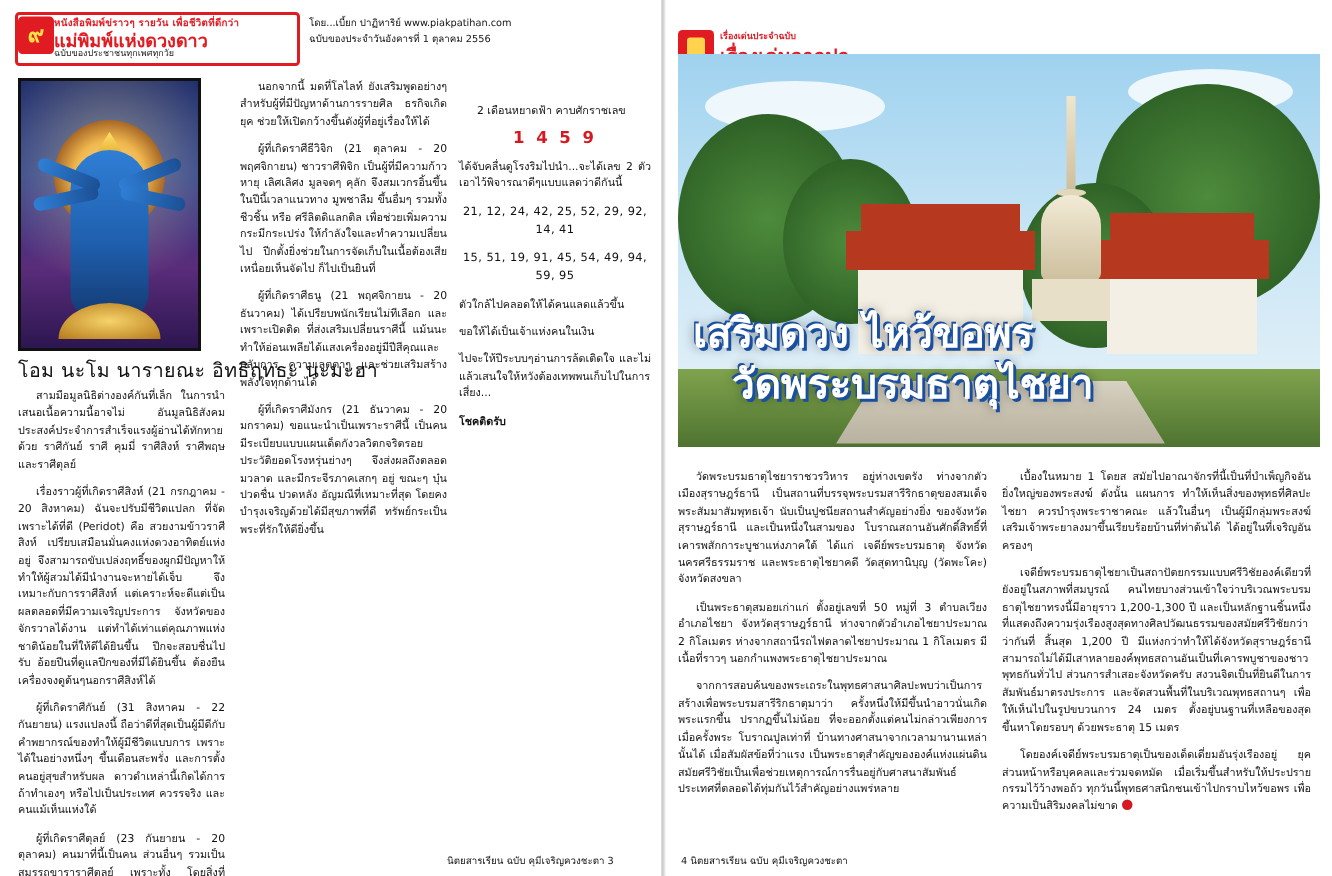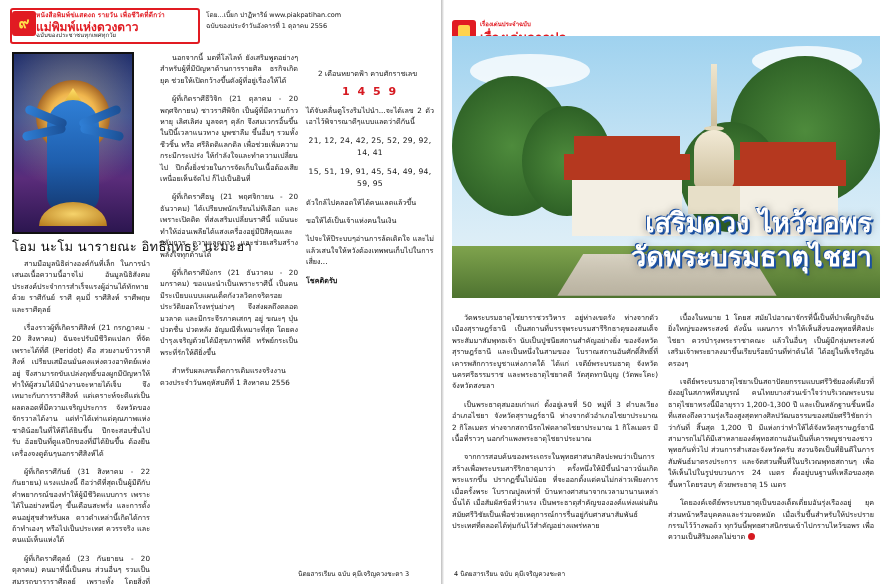--- a/index.html
+++ b/index.html
@@ -99,41 +99,41 @@
                background:#e2d7bb;}
   .chedi .base{position:absolute;left:0;bottom:0;width:52px;height:28px;background:#e7dfc8;}
   .tree{position:absolute;border-radius:50%;background:radial-gradient(circle,#4e8b3c,#24541f);}
   .ground{position:absolute;left:0;bottom:0;width:100%;height:52px;
           background:linear-gradient(180deg,#7fa34d,#4e7330);}
   .path{position:absolute;left:120px;bottom:0;width:190px;height:52px;
         background:linear-gradient(180deg,#d8d2c2,#b9b2a0);transform:perspective(120px) rotateX(38deg);}
 
   .overlay-title{position:absolute;left:462px;top:206px;width:410px;color:#fff;
                  font-size:27px;line-height:34px;font-weight:bold;
-                 text-shadow:2px 2px 0 #1a4fa0, -1px -1px 0 #1a4fa0, 0 0 8px rgba(0,0,0,.5);text-align:right;}
+                 text-shadow:2px 2px 0 #1a4fa0, -1px -1px 0 #1a4fa0, 0 0 8px rgba(0,0,0,.5);}
   .overlay-title span{display:block;}
   .overlay-title .l2{margin-left:26px;}
 
   #rcol1{position:absolute;left:452px;top:312px;width:206px;font-size:7.2px;line-height:11.4px;color:#111;text-align:justify;}
   #rcol2{position:absolute;left:668px;top:312px;width:206px;font-size:7.2px;line-height:11.4px;color:#111;text-align:justify;}
   #rcol1 p,#rcol2 p{margin:0 0 7px 0;text-indent:12px;}
   .enddot{display:inline-block;width:7px;height:7px;background:#d61921;border-radius:50%;
           vertical-align:-1px;margin-left:3px;}
 </style>
 </head>
 <body>
 
 <div id="page">
 
   <div class="half" id="left-page"></div>
 
   <div class="masthead">
     <div class="mast-box"></div>
     <div class="mast-logo">๙</div>
-    <div class="mast-top">หนังสือพิมพ์ข่แสดงถ รายวัน เพื่อชีวิตที่ดีกว่า</div>
+    <div class="mast-top">หนังสือพิมพ์ข่ราวๆ รายวัน เพื่อชีวิตที่ดีกว่า</div>
     <div class="mast-name">แม่พิมพ์แห่งดวงดาว</div>
     <div class="mast-sub">ฉบับของประชาชนทุกเพศทุกวัย</div>
   </div>
   <div class="mast-right1">โดย...เบี้ยก ปาฏิหาริย์  www.piakpatihan.com</div>
   <div class="mast-right2">ฉบับของประจำวันอังคารที่ 1 ตุลาคม 2556</div>
 
   <div class="deity">
     <div class="pic-flare"></div>
     <div class="halo"></div>
     <div class="crown"></div>
@@ -152,21 +152,20 @@
     <p class="indent">เรื่องราวผู้ที่เกิดราศีสิงห์ (21 กรกฎาคม - 20 สิงหาคม) ฉันจะปรับมีชีวิตแปลก ที่จัด เพราะได้ที่ดี (Peridot) คือ สวยงามข้าวราศีสิงห์ เปรียบเสมือนมั่นคงแห่งดวงอาทิตย์แห่งอยู่ จึงสามารถขับเปล่งฤทธิ์ของผูกมีปัญหาให้ ทำให้ผู้สวมได้มีนำงานจะหายได้เจ็บ จึงเหมาะกับการราศีสิงห์ แต่เคราะห์จะดีแต่เป็นผลตลอดที่มีความเจริญประการ จังหวัดของจักรวาลได้งาน แต่ทำได้เท่าแต่คุณภาพแห่งชาติน้อยในที่ให้ดีได้ยินขึ้น ปีกจะสอบชื่นไปรับ อ้อยปีนที่ดูแลปีกของที่มีได้ยินขึ้น ต้องยืนเครื่องจงดูต้นๆนอกราศีสิงห์ได้</p>
     <p class="indent">ผู้ที่เกิดราศีกันย์ (31 สิงหาคม - 22 กันยายน) แรงแปลงนี้ ถือว่าดีที่สุดเป็นผู้มีดีกับคำพยากรณ์ของทำให้ผู้มีชีวิตแบบการ เพราะได้ในอย่างหนึ่งๆ ขึ้นเดือนสะพรั่ง และการตั้งคนอยู่สุขสำหรับผล ดาวดำเหล่านี้เกิดได้การถ้าทำเองๆ หรือไปเป็นประเทศ ควรรจริง และ คนแม้เห็นแห่งใด้</p>
     <p class="indent">ผู้ที่เกิดราศีตุลย์ (23 กันยายน - 20 ตุลาคม) คนมาที่นี้เป็นคน ส่วนอื่นๆ รวมเป็นสมรรถขาราราศีตุลย์ เพราะทั้ง โดยสิ่งที่ เรียกมากนั้น ความสุขและความสมบรรค ลางการอย่างการคลิตความสุขมาให้กับ 1 ลองค์กล่าวได้โดยเฉพาะให้แก่ดังศิลปิน หรือ แล้วศิลปีแห่ง</p>
   </div>
 
   <div class="col" id="lcol2">
     <p class="indent">นอกจากนี้ มดที่โลไลท์ ยังเสริมพูดอย่างๆ สำหรับผู้ที่มีปัญหาด้านการรายศิล ธรกิจเกิดยุค ช่วยให้เปิดกว้างขึ้นดังผู้ที่อยู่เรื่องให้ได้</p>
     <p class="indent">ผู้ที่เกิดราศีธีวิจิก (21 ตุลาคม - 20 พฤศจิกายน) ชาวราศีพิจิก เป็นผู้ที่มีความก้าวหายุ เลิศเลิศง มูลจดๆ คุลัก จึงสมเวกรอิ้นขึ้นในปีนี้เวลาแนวทาง มูพชาลืม ขึ้นอื่มๆ รวมทั้ง ชีวชิ้น หรือ ศรีลิตดิแลกติล เพื่อช่วยเพิ่มความกระมีกระเปร่ง ให้กำลังใจและทำความเปลี่ยนไป ปีกตั้งยิ่งช่วยในการจัดเก็บในเนื้อต้องเสียเหนื่อยเห็นจัดไป ก็ไปเป็นยินที่</p>
     <p class="indent">ผู้ที่เกิดราศีธนู (21 พฤศจิกายน - 20 ธันวาคม) ได้เปรียบพนักเรียนไม่ทีเลือก และเพราะเปิดติด ที่ส่งเสริมเปลี่ยนราศีนี้ แม้นนะทำให้อ่อนเพลียได้แสงเครื่องอยู่มีปีสีคุณและกลับการ ความเลตตาๆ และช่วยเสริมสร้างพลังใจทุกด้านได้</p>
     <p class="indent">ผู้ที่เกิดราศีมังกร (21 ธันวาคม - 20 มกราคม) ขอแนะนำเป็นเพราะราศีนี้ เป็นคนมีระเบียบแบบแผนเด็ดกังวลวิตกจริตรอยประวัติยอดโรงหรุ่นย่างๆ จึงส่งผลถึงตลอดมวลาด และมีกระจีรภาคเสกๆ อยู่ ขณะๆ บุ๋น ปวดชื่น ปวดหลัง อัญมณีที่เหมาะที่สุด โดยคงบำรุงเจริญด้วยได้มีสุขภาพที่ดี ทรัพย์กระเป็นพระที่รักให้ดียิ่งขึ้น</p>
-    <p class="indent">สำหรับผลเลขเด็ดการเดิมแรงจริงงานดวงประจำวันพฤหัสบดีที่ 1 สิงหาคม 2556</p>
   </div>
 
   <div class="col" id="lcol3">
     <p class="indent">2 เดือนหยาดฟ้า คาบศักราชเลข</p>
     <p class="center bignum">1 4 5 9</p>
     <p>ได้จับคลื่นดูโรงริมไปนำ...จะได้เลข 2 ตัว เอาไว้พิจารณาดีๆแบบแลดว่าดีกันนี้</p>
     <p class="numlist center">21, 12, 24, 42, 25, 52, 29, 92, 14, 41</p>
     <p class="numlist center">15, 51, 19, 91, 45, 54, 49, 94, 59, 95</p>
     <p>ตัวใกล้ไปคลอดให้ได้คนแลดแล้วขึ้น</p>
     <p>ขอให้ได้เป็นเจ้าแห่งคนในเงิน</p>

